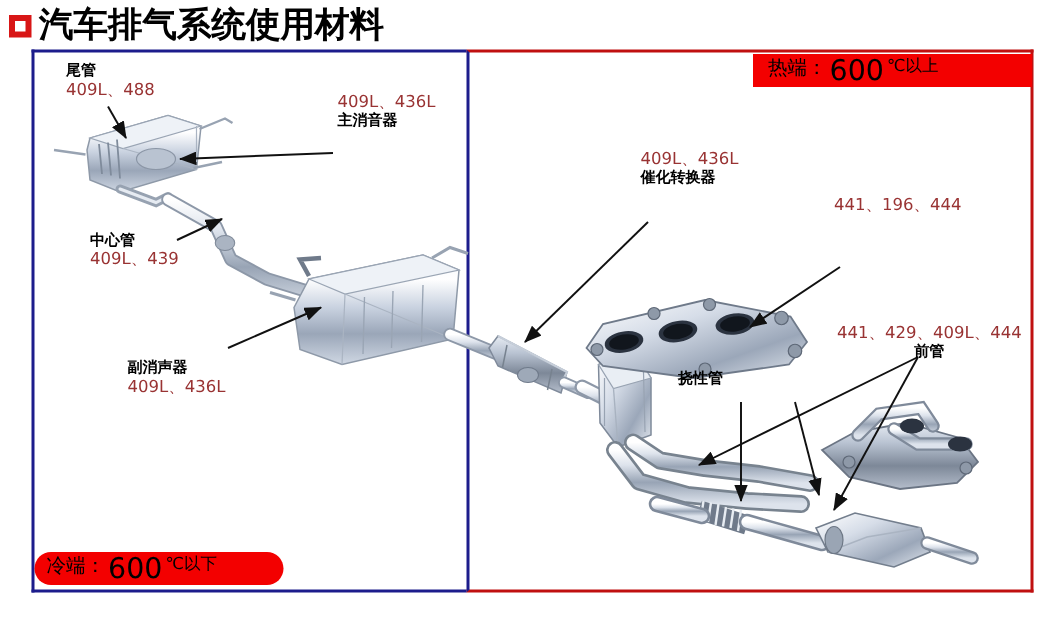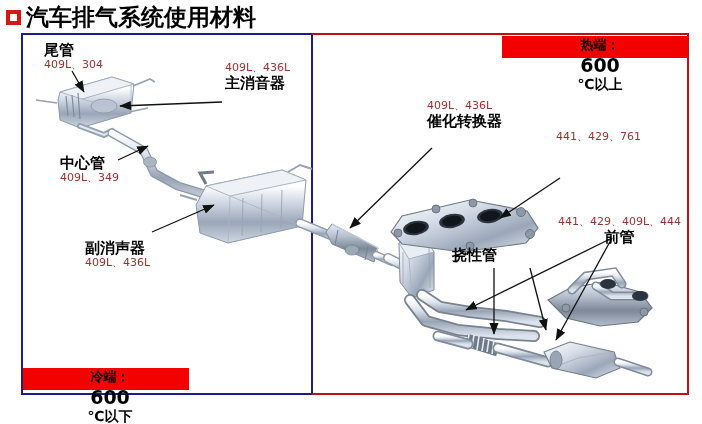--- a/index.html
+++ b/index.html
@@ -64,62 +64,62 @@
     height: 362px;
     border: 2px solid #c01010;
     border-left: 2px solid #1c1c8c;
   }
 
   
   .banner {
     position: absolute;
     background: #f30000;
     color: #000000;
-    font-weight: bold;
+    font-weight: normal;
     display: flex;
-    align-items: center;
+    align-items: flex-start;
     box-sizing: border-box;
     white-space: nowrap;
-    flex-direction: column;
   }
   #banner-hot {
     left: 502px;
     top: 36px;
     width: 186px;
     height: 22px;
     padding-left: 10px;
     font-size: 13px;
   }
   #banner-cold {
     left: 23px;
     top: 368px;
     width: 166px;
     height: 22px;
     padding-left: 8px;
     font-size: 13px;
+    border-radius: 11px;
   }
   .banner .deg-big { font-size: 19px; padding: 0 2px; }
-  .banner .deg-small { font-size: 14px; }
+  .banner .deg-small { font-size: 11px; }
 
   
   .lbl {
     position: absolute;
     white-space: nowrap;
     line-height: 1.15;
   }
   .lbl .mat {
     display: block;
     color: #993333;
     font-size: 11px;
     letter-spacing: 0px;
   }
   .lbl .nm {
     display: block;
     color: #000000;
-    font-size: 15px;
+    font-size: 10px;
     font-weight: bold;
   }
   .lbl.nm-first .nm { margin-bottom: 0px; }
 
   
   #diagram {
     position: absolute;
     left: 0; top: 0;
     width: 702px; height: 424px;
     pointer-events: none;
@@ -318,45 +318,45 @@
   </div>
 
   <div class="banner" id="banner-cold">
     <span>冷端：</span>
     <span class="deg-big">600</span>
     <span class="deg-small">℃以下</span>
   </div>
 
   <div class="lbl nm-first" style="left:44px; top:42px;">
     <span class="nm">尾管</span>
-    <span class="mat">409L、304</span>
+    <span class="mat">409L、488</span>
   </div>
 
   <div class="lbl" style="left:225px; top:62px;">
     <span class="mat">409L、436L</span>
     <span class="nm">主消音器</span>
   </div>
 
   <div class="lbl nm-first" style="left:60px; top:155px;">
     <span class="nm">中心管</span>
-    <span class="mat">409L、349</span>
+    <span class="mat">409L、439</span>
   </div>
 
   <div class="lbl nm-first" style="left:85px; top:240px;">
     <span class="nm">副消声器</span>
     <span class="mat">409L、436L</span>
   </div>
 
   <div class="lbl" style="left:427px; top:100px;">
     <span class="mat">409L、436L</span>
     <span class="nm">催化转换器</span>
   </div>
 
   <div class="lbl" style="left:556px; top:131px;">
-    <span class="mat">441、429、761</span>
+    <span class="mat">441、196、444</span>
   </div>
 
   <div class="lbl" style="left:558px; top:216px;">
     <span class="mat">441、429、409L、444</span>
     <span class="nm" style="text-align:center;">前管</span>
   </div>
 
   <div class="lbl" style="left:452px; top:247px;">
     <span class="nm" style="text-align:center;">挠性管</span>
   </div>

